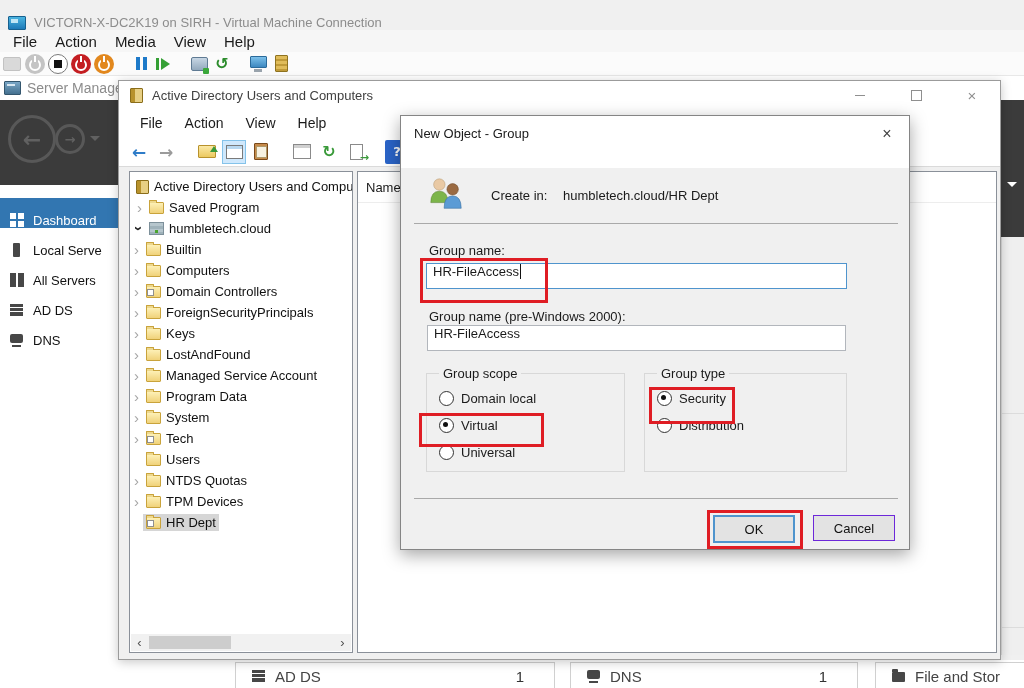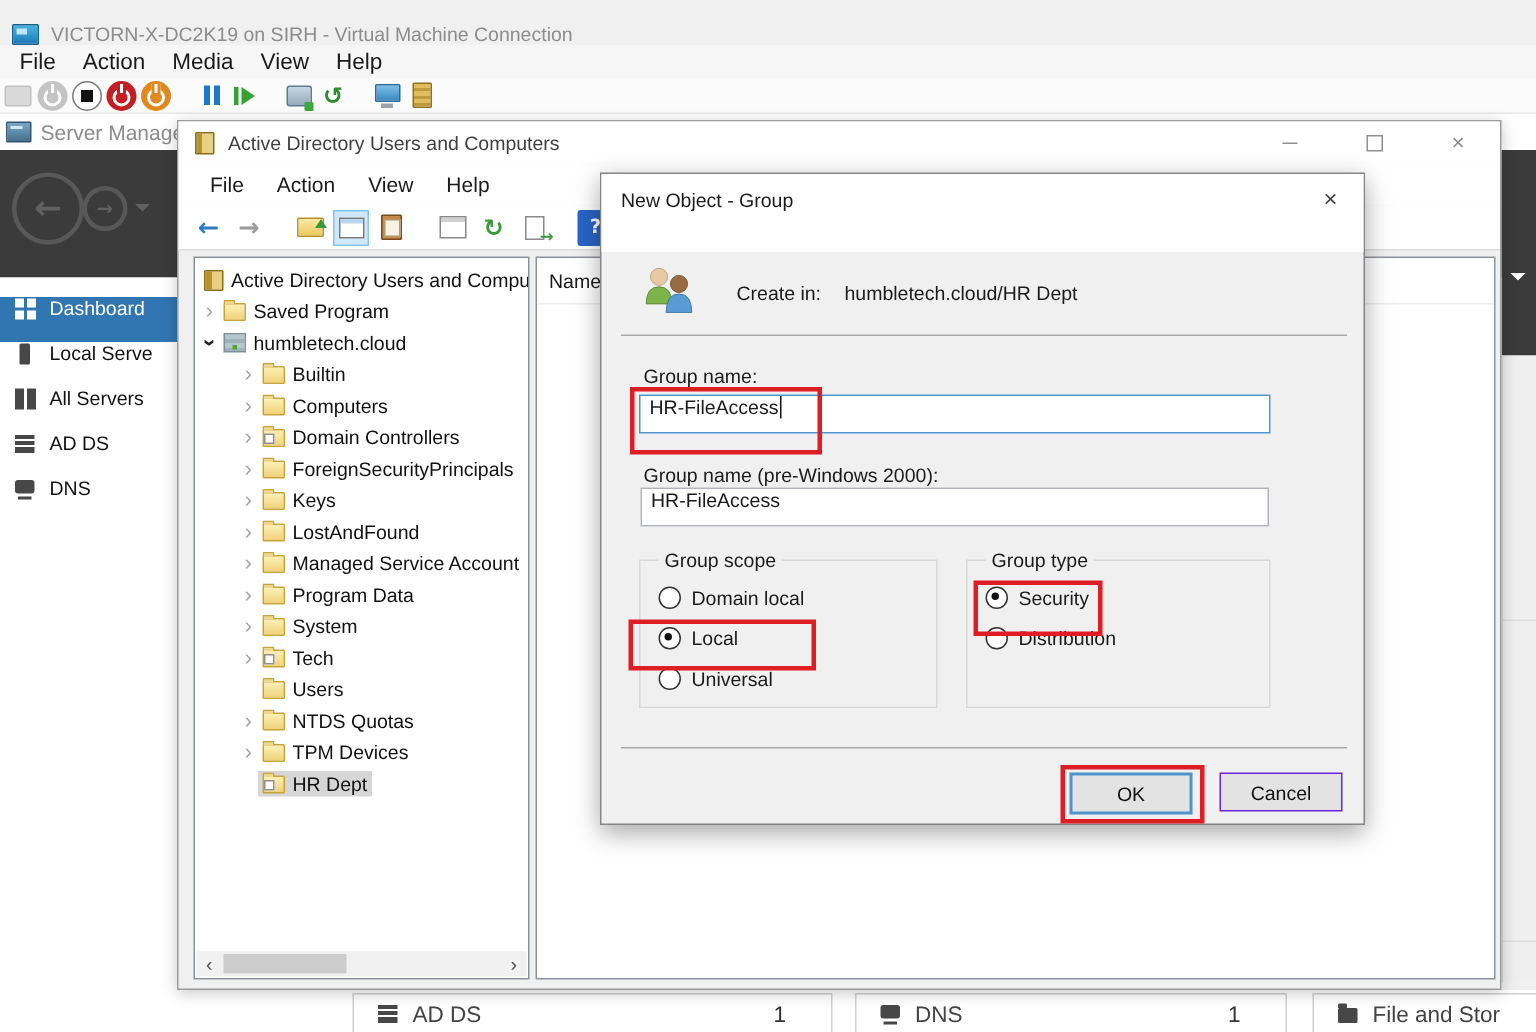--- a/index.html
+++ b/index.html
@@ -69,21 +69,21 @@
   .nav-fwd{position:absolute;left:55px;top:24px;width:24px;height:24px;border:3px solid #585858;border-radius:50%;
     display:flex;align-items:center;justify-content:center;color:#616161;font-size:13px;font-weight:bold;font-family:"DejaVu Sans",sans-serif}
   .nav-fwd::before{content:"\2192"}
   .nav-caret{position:absolute;left:90px;top:36px;width:0;height:0;border:5px solid transparent;border-top-color:#616161}
   .sm-dark-right{position:absolute;left:1001px;top:100px;width:23px;height:137px;background:var(--header_dark)}
   .panel-caret{position:absolute;left:6px;top:82px;width:0;height:0;border:5px solid transparent;border-top-color:#fff}
   .sm-light-right{position:absolute;left:1001px;top:237px;width:23px;height:418px;background:#efefef;border-left:1px solid #d9d9d9;box-sizing:border-box}
   .sm-light-right::before{content:"";position:absolute;left:0;right:0;top:176px;height:1px;background:#dcdcdc}
   .sm-light-right::after{content:"";position:absolute;left:0;right:0;top:390px;height:1px;background:#dcdcdc}
   .sm-sidebar{position:absolute;left:0;top:185px;width:122px;height:503px;background:#fff;padding-top:13px;box-sizing:border-box}
-  .sm-nav-item{height:30px;display:flex;align-items:flex-start;padding-left:8px;font-size:13px;color:#111;
+  .sm-nav-item{height:30px;display:flex;align-items:flex-end;padding-left:8px;font-size:13px;color:#111;
     white-space:nowrap;overflow:hidden;cursor:default}
   .sm-nav-item.selected{background:var(--accent_blue);color:#fff}
   .gicon{width:18px;height:16px;position:relative;flex:none;margin-right:7px}
   [data-icon="dashboard"]::before{content:"";position:absolute;left:2px;top:1px;width:14px;height:14px;
     background-image:linear-gradient(#fff,#fff),linear-gradient(#fff,#fff),linear-gradient(#fff,#fff),linear-gradient(#fff,#fff);
     background-size:6px 6px,6px 6px,6px 6px,6px 6px;background-position:0 0,8px 0,0 8px,8px 8px;background-repeat:no-repeat}
   [data-icon="local-server"]::before{content:"";position:absolute;left:5px;top:1px;width:7px;height:14px;background:#474747;border-radius:1px}
   [data-icon="all-servers"]::before{content:"";position:absolute;left:2px;top:1px;width:6px;height:14px;background:#474747;box-shadow:8px 0 0 #474747}
   [data-icon="ad-ds"]::before{content:"";position:absolute;left:2px;top:2px;width:13px;height:12px;
     background:linear-gradient(#474747 0 3px,transparent 3px 4px,#474747 4px 7px,transparent 7px 8px,#474747 8px 12px)}
@@ -139,21 +139,21 @@
   [data-icon="export-list-icon"]::after{content:"\2192";position:absolute;right:-1px;bottom:0;color:#3a9a3a;font-weight:bold;font-size:11px}
   [data-icon="help-icon"]{background:#2a64c8;border-radius:2px;color:#fff;font-weight:bold;font-size:13px;width:19px;height:19px}
   [data-icon="help-icon"]::before{content:"?"}
 
   .tree-panel{position:absolute;left:10px;top:90px;width:224px;height:482px;background:#fff;
     border:1px solid #8a9099;box-sizing:border-box;overflow:hidden}
   .tree-rows{position:absolute;left:0;top:4px;right:0}
   .tree-row{height:21px;display:flex;align-items:center;font-size:13px;color:#111;white-space:nowrap;overflow:hidden;cursor:default}
   .tree-row[data-level="0"]{padding-left:3px}
   .tree-row[data-level="1"]{padding-left:3px}
-  .tree-row[data-level="2"]{padding-left:29px}
+  .tree-row[data-level="2"]{}
   .tree-arrow{width:13px;flex:none;display:flex;align-items:center;justify-content:center}
   .tree-arrow[data-state="collapsed"]::before{content:"\203A";color:#a6a6a6;font-size:15px;line-height:1}
   .tree-arrow[data-state="expanded"]::before{content:"\203A";color:#222;font-size:15px;font-weight:bold;display:inline-block;transform:rotate(90deg);line-height:1}
   .tree-arrow[data-state="none"]::before{content:""}
   .row-body{display:inline-flex;align-items:center;padding:1px 3px}
   .tree-row.selected .row-body{background:#d6d6d6}
   .tree-icon{width:15px;height:12px;position:relative;margin-right:5px;flex:none;box-sizing:border-box}
   .tree-icon[data-icon="folder"],.tree-icon[data-icon="ou"]{background:linear-gradient(#fdf0b6,#f0d27a);border:1px solid #c9a33b;border-radius:1px}
   .tree-icon[data-icon="folder"]::before,.tree-icon[data-icon="ou"]::before{content:"";position:absolute;top:-3px;left:-1px;width:6px;height:2px;
     background:#edd88e;border:1px solid #c9a33b;border-bottom:none;border-radius:1px 1px 0 0}
@@ -539,21 +539,21 @@
       <span class="legend">Group scope</span>
       <div class="radio-rows">
 
           <div class="radio-row">
             <span class="radio"></span>
             <span>Domain local</span>
           </div>
 
           <div class="radio-row">
             <span class="radio on"></span>
-            <span>Local</span>
+            <span>Virtual</span>
           </div>
 
           <div class="radio-row">
             <span class="radio"></span>
             <span>Universal</span>
           </div>
         </div>
     </div>
 
     <div class="groupbox gb-type">

